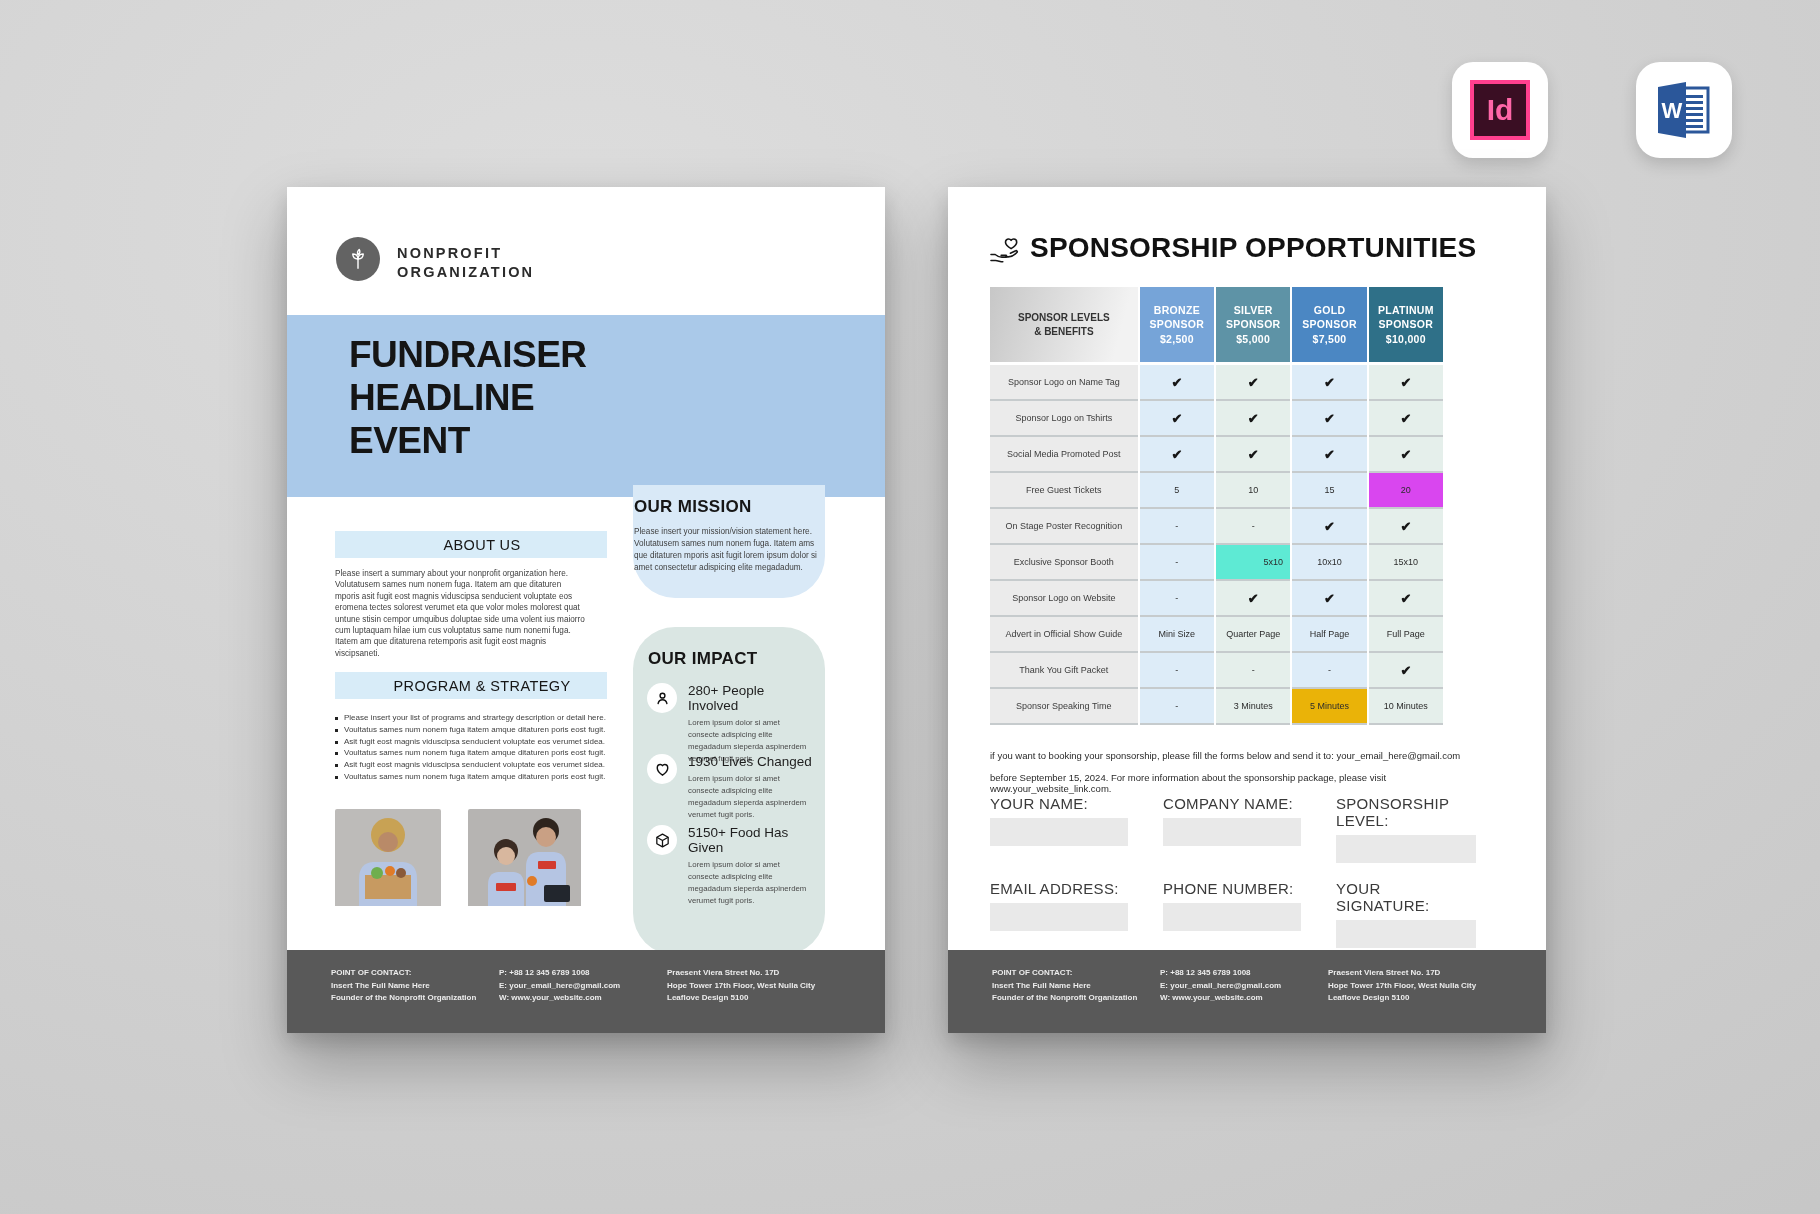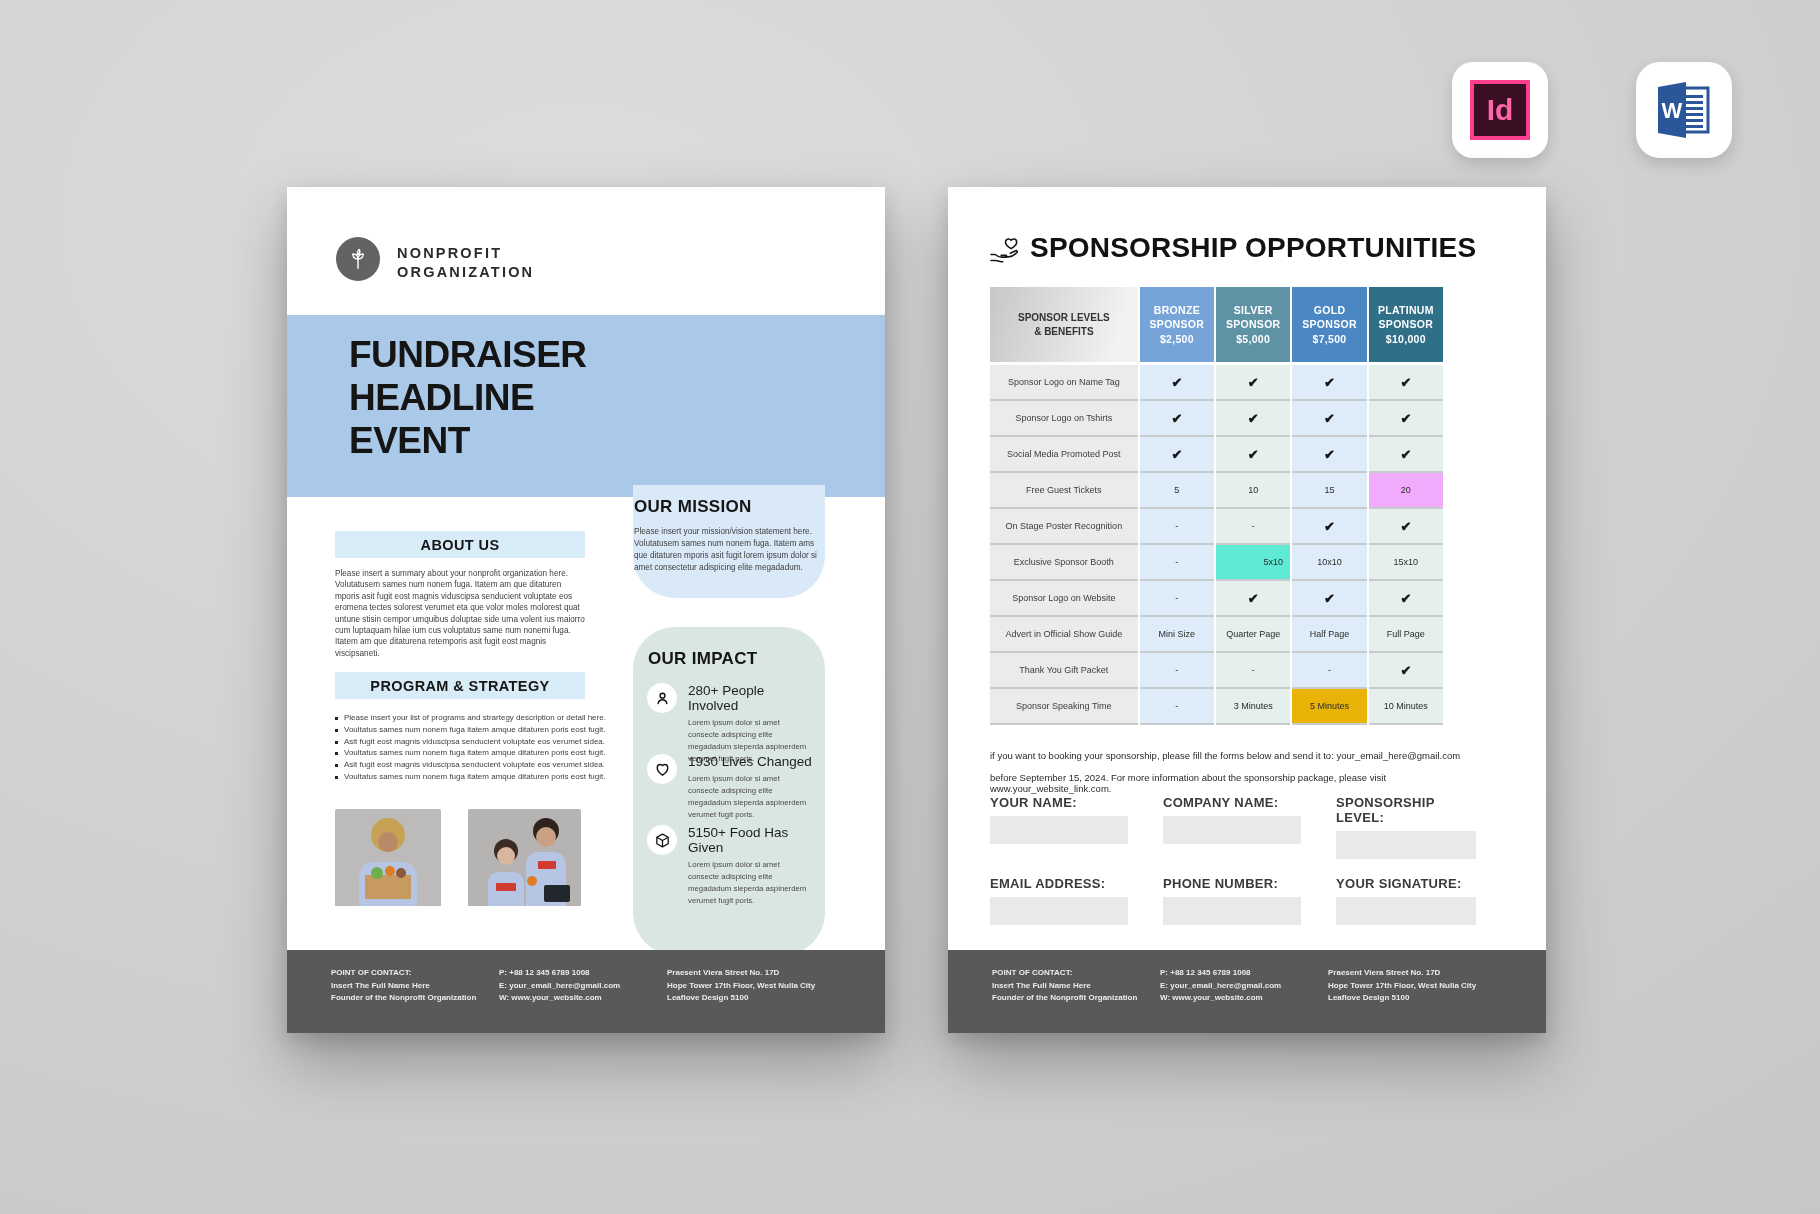--- a/index.html
+++ b/index.html
@@ -29,21 +29,21 @@
   .mission{left:346px;top:298px;width:192px;height:113px;border-radius:0 0 42px 42px;box-sizing:border-box;padding:12px 1px;}
   .panel-h{font-size:17px;font-weight:800;color:#161616;letter-spacing:.3px;}
   .mission-body{margin-top:9px;font-size:8.2px;line-height:12px;color:#3e3e3e;}
   .impact{left:346px;top:440px;width:192px;height:328px;border-radius:42px;box-sizing:border-box;padding:22px 15px;}
   .impact-item{position:absolute;left:12px;width:168px;}
   .impact-ic{position:absolute;left:2px;top:0;width:30px;height:30px;border-radius:50%;background:#fff;
     display:flex;align-items:center;justify-content:center;}
   .impact-tt{margin-left:43px;font-size:13.5px;font-weight:500;color:#1e1e1e;}
   .impact-tx{margin-left:43px;margin-top:4px;font-size:7.8px;line-height:12px;color:#4a4a4a;}
   .hl-box{left:48px;width:250px;height:27px;display:flex;align-items:center;justify-content:center;
-    font-size:14.5px;font-weight:700;letter-spacing:.4px;color:#161616;}
+    font-size:14.5px;font-weight:400;letter-spacing:.4px;color:#161616;padding-left:22px;}
   .about-body{left:48px;top:381px;width:252px;font-size:8.2px;line-height:11.4px;color:#3e3e3e;}
   .bullets{left:48px;top:526px;width:260px;}
   .bullet{display:flex;align-items:flex-start;height:11.8px;font-size:8px;color:#3e3e3e;white-space:nowrap;}
   .sq{width:3px;height:3px;background:#222;margin:4px 6px 0 0;flex:none;}
   .gallery{border-radius:2px;overflow:hidden;}
   
   .footer{left:0;top:763px;width:598px;height:83px;}
   .fcol{position:absolute;top:17px;}
   .fline{font-size:8px;font-weight:700;color:#ececec;line-height:12.6px;}
   
@@ -58,21 +58,21 @@
   .corner{background:linear-gradient(105deg,#c7c7c7,#f2f2f2 85%);}
   .corner div{font-size:10px;font-weight:700;color:#333;line-height:14px;text-align:center;}
   .vhead{font-size:10.5px;font-weight:700;color:#fff;line-height:14.5px;letter-spacing:.3px;text-align:center;}
   .cell.body{height:36px;border-bottom:2px solid #c6cbcd;display:flex;align-items:center;justify-content:center;}
   .label-col .cell.body{background:#ebebeb;font-size:9px;color:#3c3c3c;text-align:center;padding:0 6px;}
   .val-col .cell.body{font-size:9px;color:#2c2c2c;}
   .val-col .cell.body.check{font-size:13px;font-weight:700;color:#161616;}
   .note{left:42px;width:500px;font-size:9.5px;color:#2a2a2a;}
   .form{left:42px;top:608px;width:487px;display:grid;grid-template-columns:138px 138px 140px;
     column-gap:35px;row-gap:17px;}
-  .f-label{font-size:13px;font-weight:700;letter-spacing:.3px;color:#3a3a3a;margin-bottom:6px;}
+  .f-label{font-size:15px;font-weight:400;letter-spacing:.3px;color:#3a3a3a;margin-bottom:6px;}
   .f-box{height:28px;background:#e9e9e9;}
 </style>
 </head>
 <body>
 
 <div class="stage">
 
   <div class="badge id">
     <div class="id-inner">
       <span>Id</span>
@@ -322,21 +322,21 @@
         </div>
         <div class="col val-col">
           <div class="cell head" style="background: rgb(47, 112, 136);">
             <div class="vhead">PLATINUM</div>
             <div class="vhead">SPONSOR</div>
             <div class="vhead">$10,000</div>
           </div>
           <div class="cell body check" style="background: rgb(229, 239, 235);">✔</div>
           <div class="cell body check" style="background: rgb(229, 239, 235);">✔</div>
           <div class="cell body check" style="background: rgb(229, 239, 235);">✔</div>
-          <div class="cell body" style="background: #f0abfc;">20</div>
+          <div class="cell body" style="background: #d946ef;">20</div>
           <div class="cell body check" style="background: rgb(229, 239, 235);">✔</div>
           <div class="cell body" style="background: rgb(229, 239, 235);">15x10</div>
           <div class="cell body check" style="background: rgb(229, 239, 235);">✔</div>
           <div class="cell body" style="background: rgb(229, 239, 235);">Full Page</div>
           <div class="cell body check" style="background: rgb(229, 239, 235);">✔</div>
           <div class="cell body" style="background: rgb(229, 239, 235);">10 Minutes</div>
         </div>
       </div>
 
     <div class="abs note" style="top:563px;">if you want to booking your sponsorship, please fill the forms below and send it to: your_email_here@gmail.com</div>

